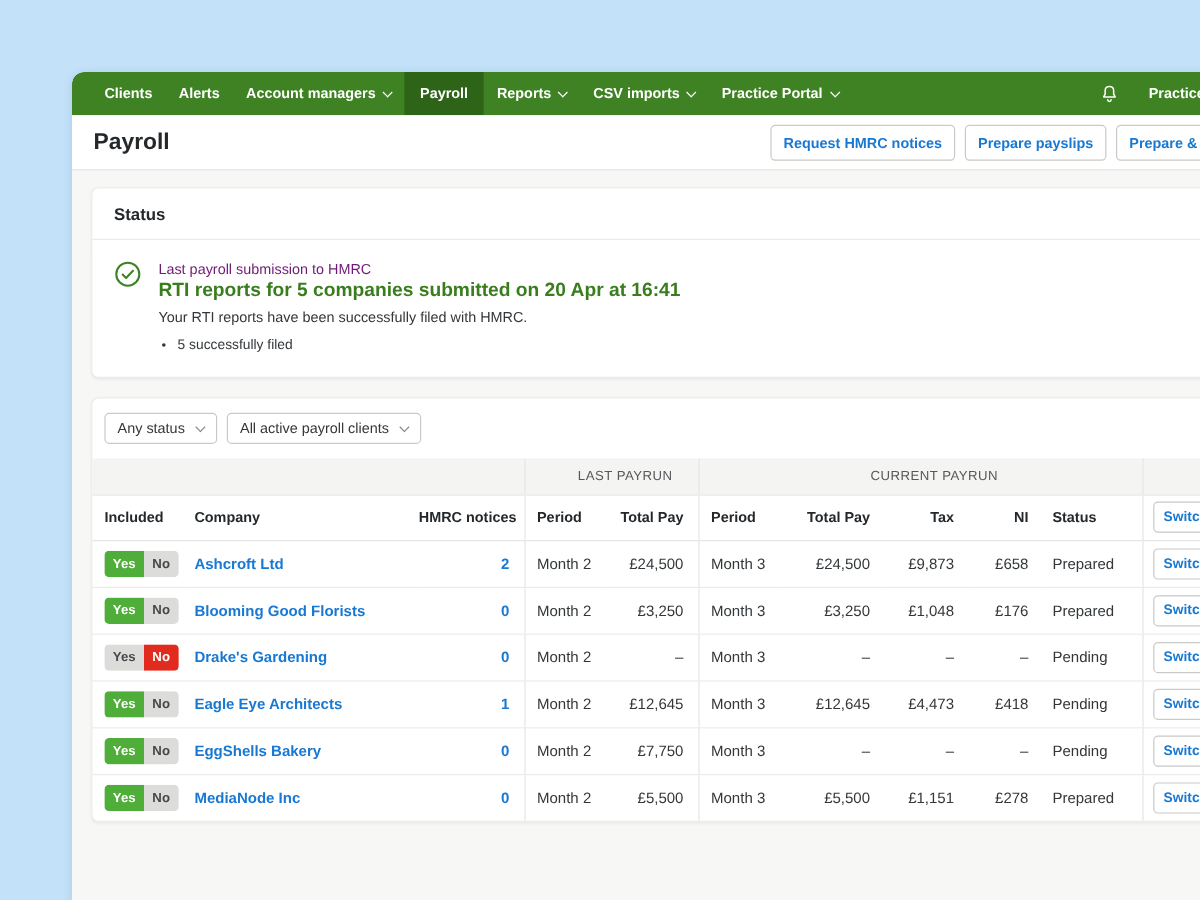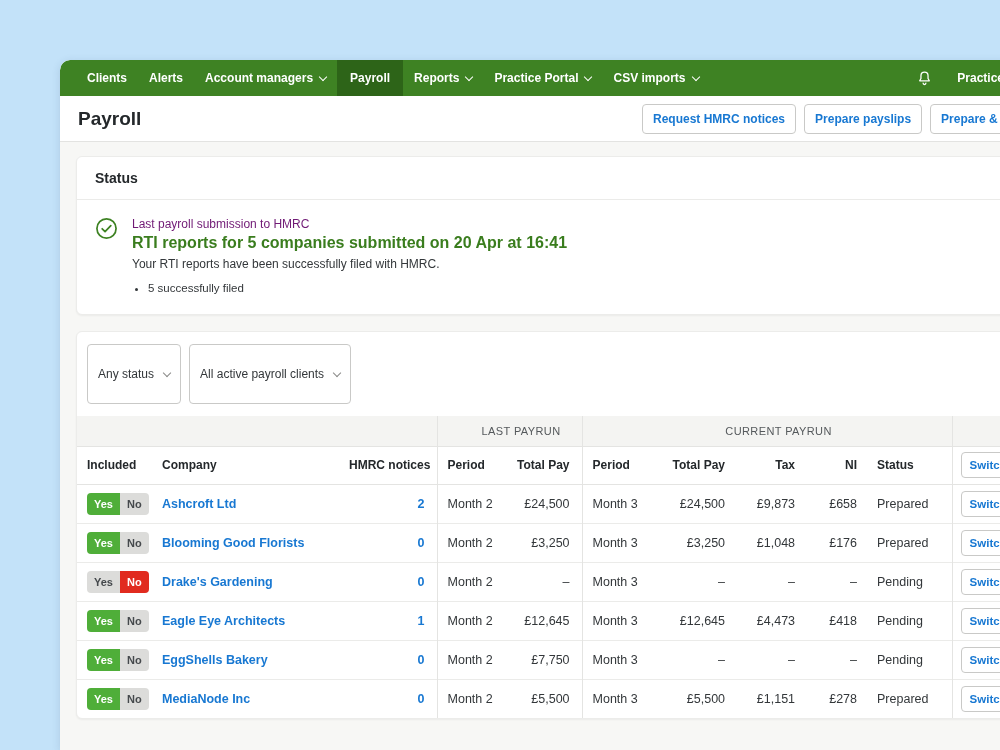--- a/index.html
+++ b/index.html
@@ -59,21 +59,21 @@
   .status-body { display:flex; gap:14px; padding:17px 18px 20px 18px; }
   .status-texts .subtitle { font-size:12px; color:#701a75; margin-bottom:3px; }
   .status-texts .headline { font-size:16px; font-weight:bold; color:#3a7d1e; margin-bottom:5px; }
   .status-texts .desc { font-size:12px; color:#33373a; }
   .status-texts ul { margin:11px 0 0 16px; }
   .status-texts li { font-size:11.5px; color:#33373a; }
   
   .filter-row { display:flex; gap:8px; padding:12px 10px; }
   .dropdown {
     display:flex; align-items:center; gap:10px; background:#fff;
-    border:1px solid #c9c9c7; border-radius:4px; padding:22px 10px;
+    border:1px solid #c9c9c7; border-radius:4px; padding:5px 10px;
     font-size:12px; color:#33373a; cursor:pointer;
   }
   .dropdown .chev { color:#8a8a88; }
   
   table { border-collapse:collapse; table-layout:fixed; width:968px; }
   tr.group-row { background:#f4f4f2; height:30px; }
   tr.group-row th {
     font-size:11px; font-weight:normal; color:#55595c; letter-spacing:.4px;
     text-align:center; border-bottom:1px solid #e4e4e2;padding-left:23px;
   }
@@ -127,26 +127,26 @@
     <span>Payroll</span>
 
   </div>
 
   <div class="nav-item">
     <span>Reports</span>
     <span class="chev"></span>
   </div>
 
   <div class="nav-item">
+    <span>CSV imports</span>
+    <span class="chev"></span>
+  </div>
+
+  <div class="nav-item">
     <span>Practice Portal</span>
-    <span class="chev"></span>
-  </div>
-
-  <div class="nav-item">
-    <span>CSV imports</span>
     <span class="chev"></span>
   </div>
 </div>
     <div class="nav-right">
       <span class="bell">
         <svg viewBox="0 0 24 24" width="17" height="17">
           <path d="M12 3c-3 0-5 2.2-5 5v4l-1.8 3.2h13.6L17 12V8c0-2.8-2-5-5-5z" fill="none" stroke="#fff" stroke-width="1.8" stroke-linejoin="round"></path>
           <path d="M10 18.5a2 2 0 004 0" fill="none" stroke="#fff" stroke-width="1.8" stroke-linecap="round"></path>
         </svg>
       </span>

